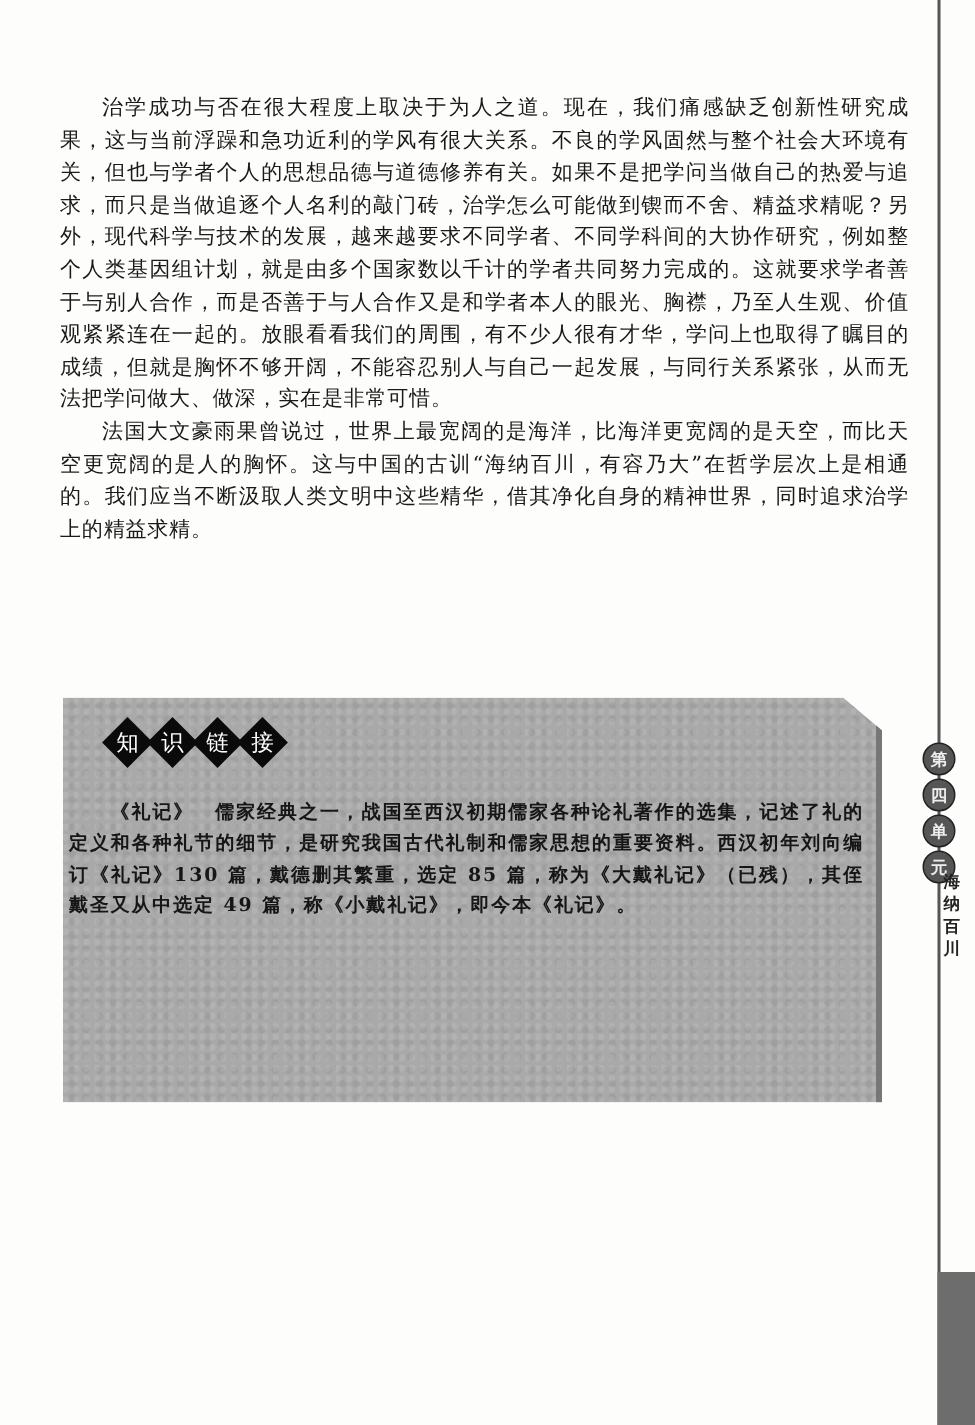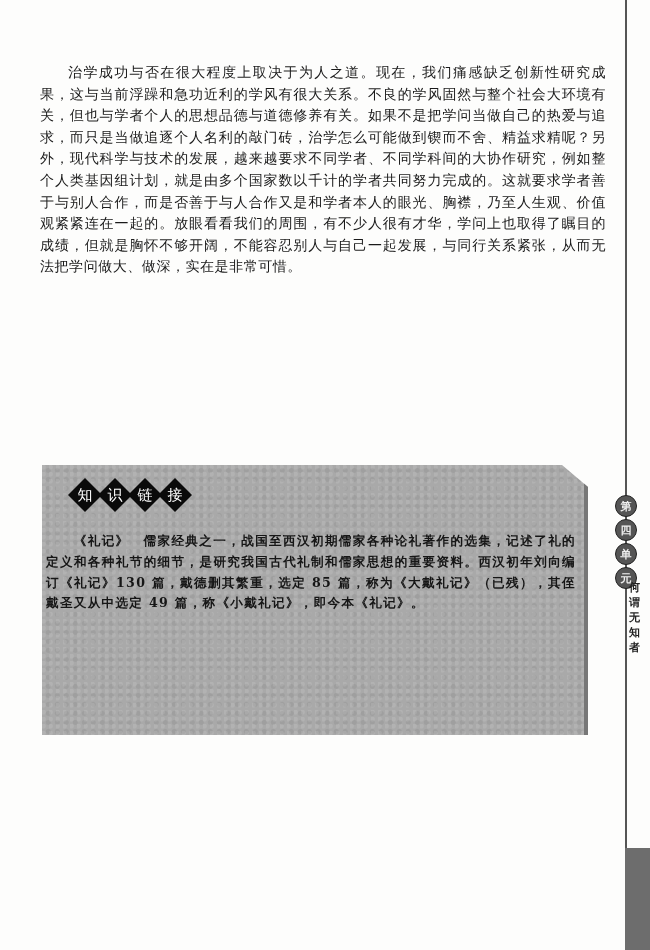--- a/index.html
+++ b/index.html
@@ -69,20 +69,21 @@
   }
   .page-block {
     position: absolute; left: 625px; top: 848px; width: 25px; height: 102px; background: #6d6d6d;
   }
 </style>
 </head>
 <body>
 
 <div class="body-text">
   <p>治学成功与否在很大程度上取决于为人之道。现在，我们痛感缺乏创新性研究成果，这与当前浮躁和急功近利的学风有很大关系。不良的学风固然与整个社会大环境有关，但也与学者个人的思想品德与道德修养有关。如果不是把学问当做自己的热爱与追求，而只是当做追逐个人名利的敲门砖，治学怎么可能做到锲而不舍、精益求精呢？另外，现代科学与技术的发展，越来越要求不同学者、不同学科间的大协作研究，例如整个人类基因组计划，就是由多个国家数以千计的学者共同努力完成的。这就要求学者善于与别人合作，而是否善于与人合作又是和学者本人的眼光、胸襟，乃至人生观、价值观紧紧连在一起的。放眼看看我们的周围，有不少人很有才华，学问上也取得了瞩目的成绩，但就是胸怀不够开阔，不能容忍别人与自己一起发展，与同行关系紧张，从而无法把学问做大、做深，实在是非常可惜。</p>
+  <p>法国大文豪雨果曾说过，世界上最宽阔的是海洋，比海洋更宽阔的是天空，而比天空更宽阔的是人的胸怀。这与中国的古训“海纳百川，有容乃大”在哲学层次上是相通的。我们应当不断汲取人类文明中这些精华，借其净化自身的精神世界，同时追求治学上的精益求精。</p>
 </div>
 
 <div class="knowledge-box">
   <div class="kb-title">
     <div class="kb-diamond">
         <span>知</span>
       </div>
     <div class="kb-diamond">
         <span>识</span>
       </div>
@@ -99,16 +100,16 @@
 </div>
 
 <div class="side-line"></div>
 
 <div class="unit-tab">
   <div class="unit-circle">第</div>
   <div class="unit-circle">四</div>
   <div class="unit-circle">单</div>
   <div class="unit-circle">元</div>
 </div>
-<div class="unit-subtitle">何谓无知者</div>
+<div class="unit-subtitle">海纳百川</div>
 
 <div class="page-number">41</div>
 <div class="page-block"></div>
 
 </body></html>

